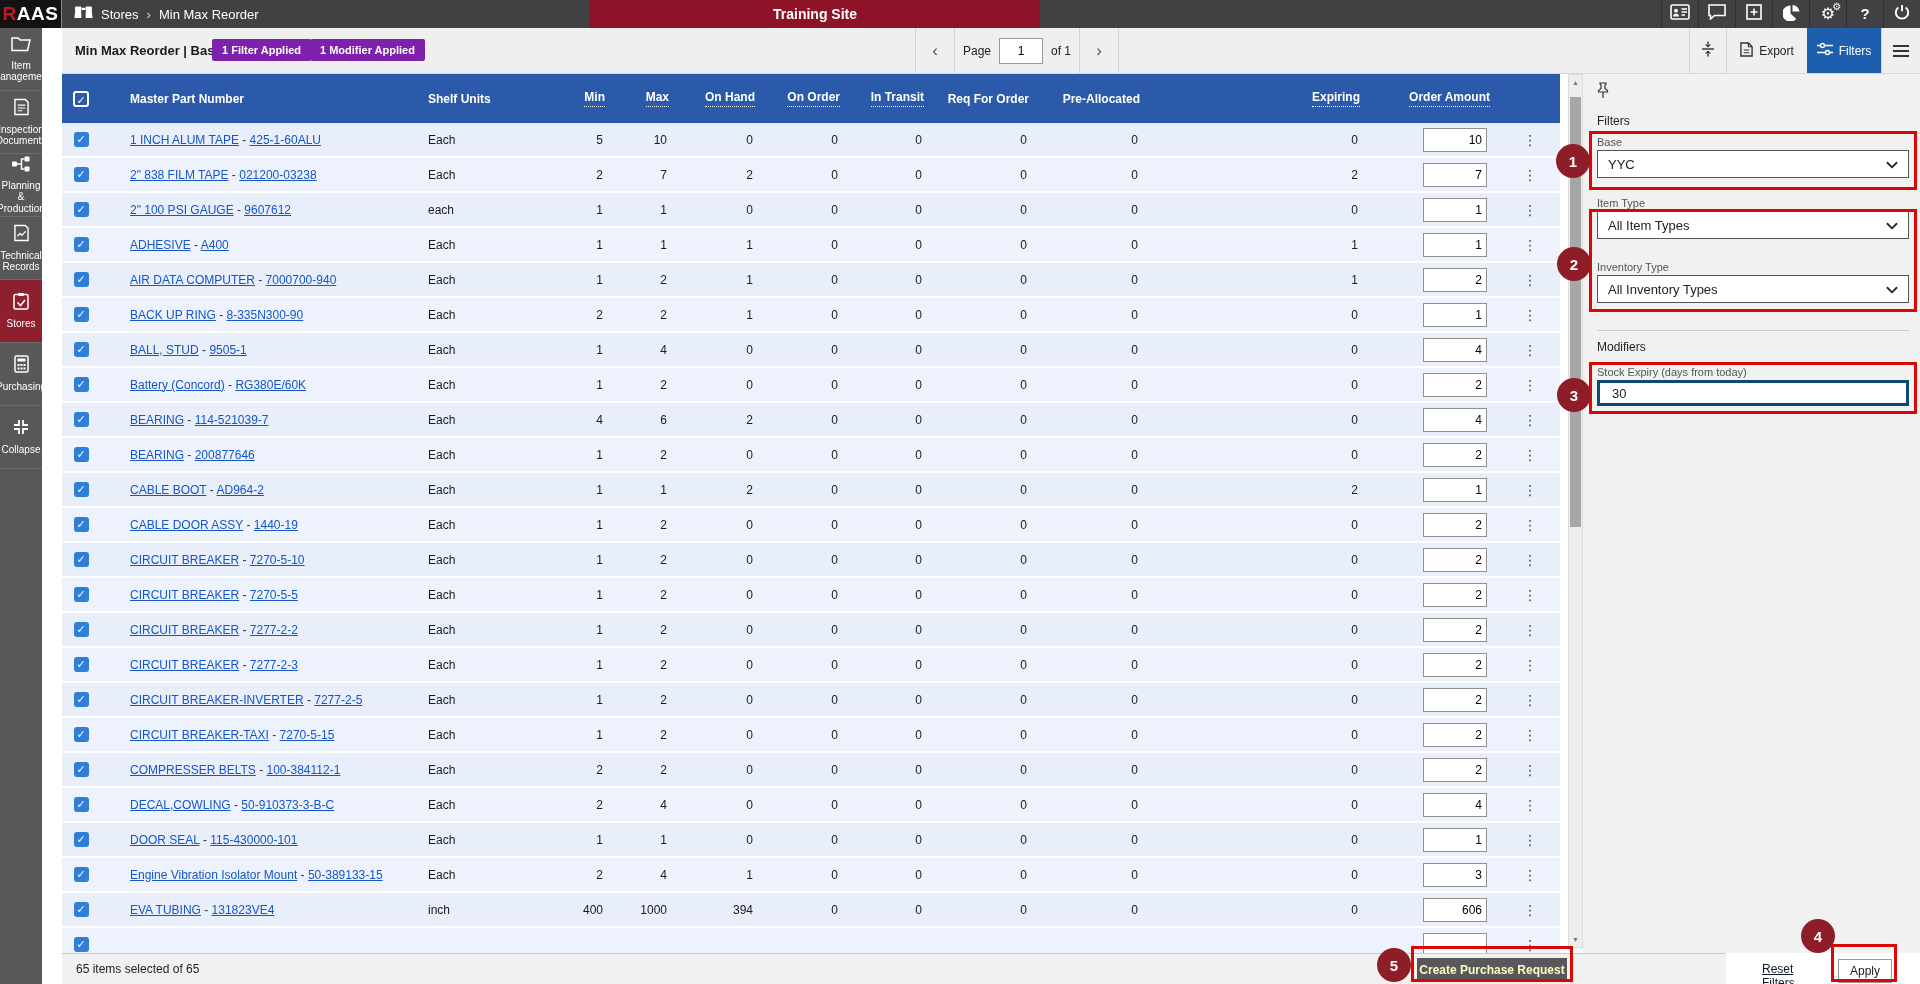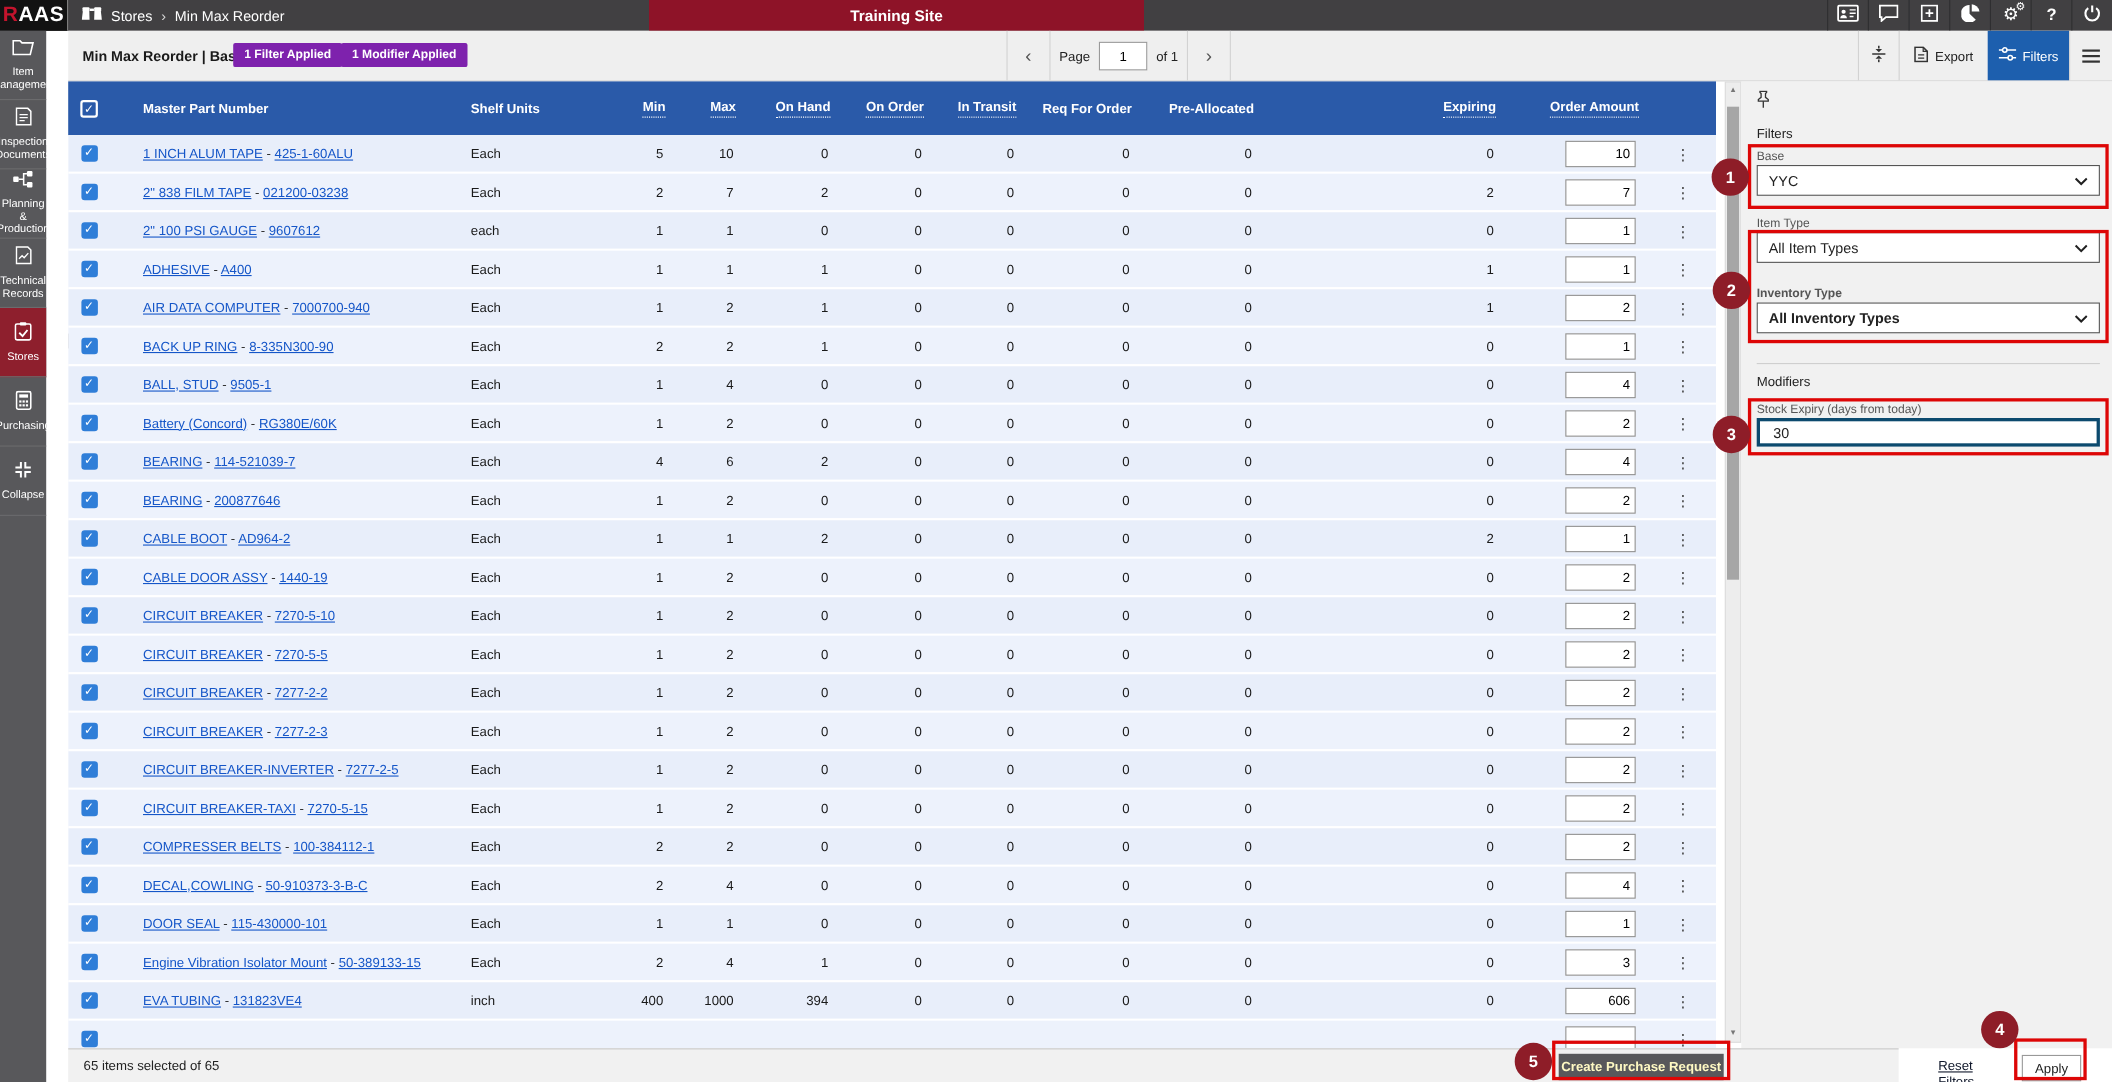--- a/index.html
+++ b/index.html
@@ -790,21 +790,21 @@
   <div class="fgroup" style="top:123px;">
     <div class="flabel">Item Type</div>
     <div class="fselect">
       <span>All Item Types</span>
       <span><svg width="12" height="8" viewBox="0 0 13 8">
             <path d="M1 1l5.5 5.5L12 1" fill="none" stroke="#222" stroke-width="2"></path>
           </svg></span>
     </div>
   </div>
 
-  <div class="fgroup" style="top:187px;font-weight:bold;">
+  <div class="fgroup" style="top:187px;">
     <div class="flabel">Inventory Type</div>
     <div class="fselect">
       <span>All Inventory Types</span>
       <span><svg width="12" height="8" viewBox="0 0 13 8">
             <path d="M1 1l5.5 5.5L12 1" fill="none" stroke="#222" stroke-width="2"></path>
           </svg></span>
     </div>
   </div>
 
   <div class="rp-div"></div>

